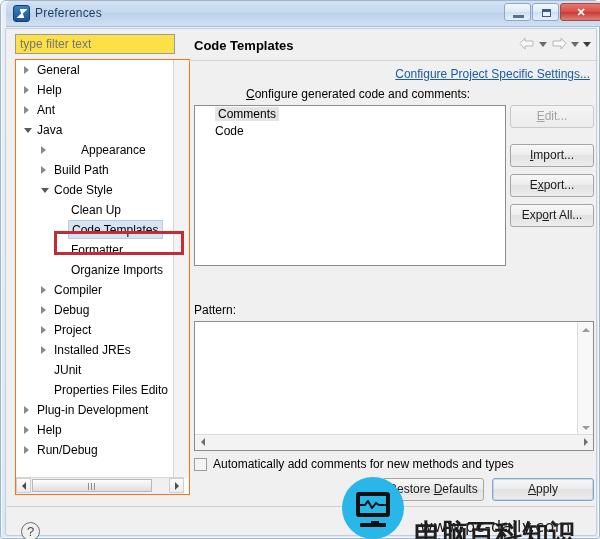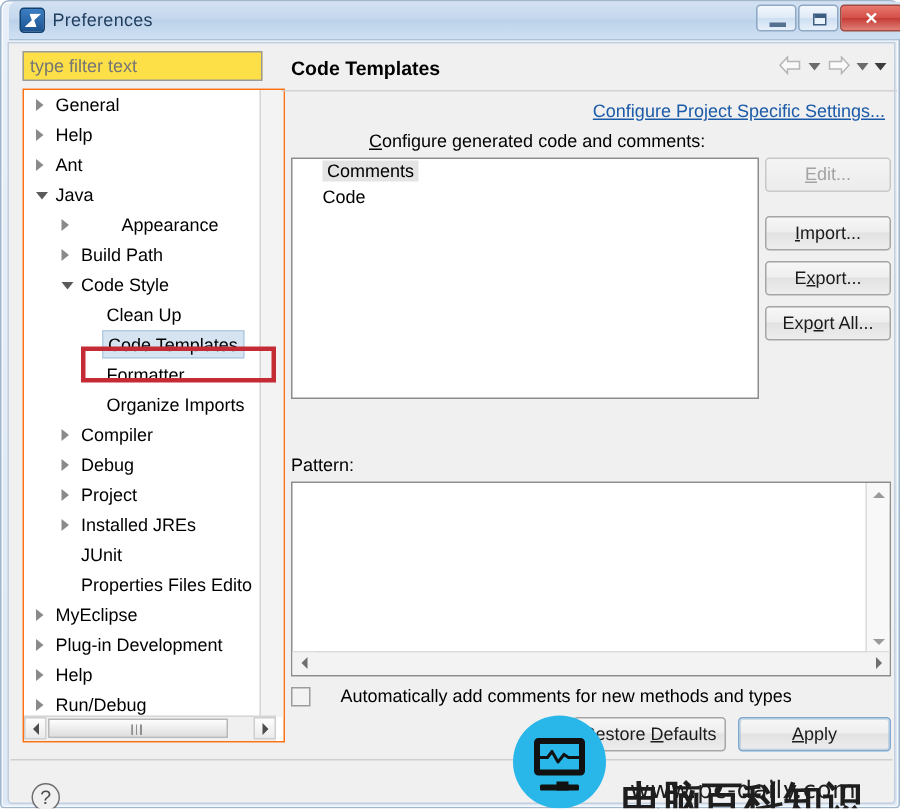--- a/index.html
+++ b/index.html
@@ -395,21 +395,21 @@
     width: 398px; height: 15px;
     background: #f3f3f3;
     border-top: 1px solid #dcdcdc;
   }
 
   .chk-row {
     position: absolute;
     left: 6px; top: 428px;
     display: flex;
     align-items: center;
-    gap: 20px;
+    gap: 6px;
     font-size: 12px;
   }
   .chk {
     width: 13px; height: 13px;
     box-sizing: border-box;
     background: #f3f3f3;
     border: 1px solid #9c9c9c;
   }
 
   .bottom-buttons {
@@ -606,24 +606,20 @@
             </div>
             <div class="tree-item">
               <div class="arrow collapsed" style="left: 25px;"></div>
               <div class="tree-label" style="left: 38px;">Installed JREs</div>
             </div>
             <div class="tree-item">
               <div class="tree-label" style="left: 38px;">JUnit</div>
             </div>
             <div class="tree-item">
               <div class="tree-label" style="left: 38px;">Properties Files Edito</div>
-            </div>
-            <div class="tree-item">
-              <div class="arrow collapsed" style="left: 8px;"></div>
-              <div class="tree-label" style="left: 21px;">MyEclipse</div>
             </div>
             <div class="tree-item">
               <div class="arrow collapsed" style="left: 8px;"></div>
               <div class="tree-label" style="left: 21px;">Plug-in Development</div>
             </div>
             <div class="tree-item">
               <div class="arrow collapsed" style="left: 8px;"></div>
               <div class="tree-label" style="left: 21px;">Help</div>
             </div>
             <div class="tree-item">

